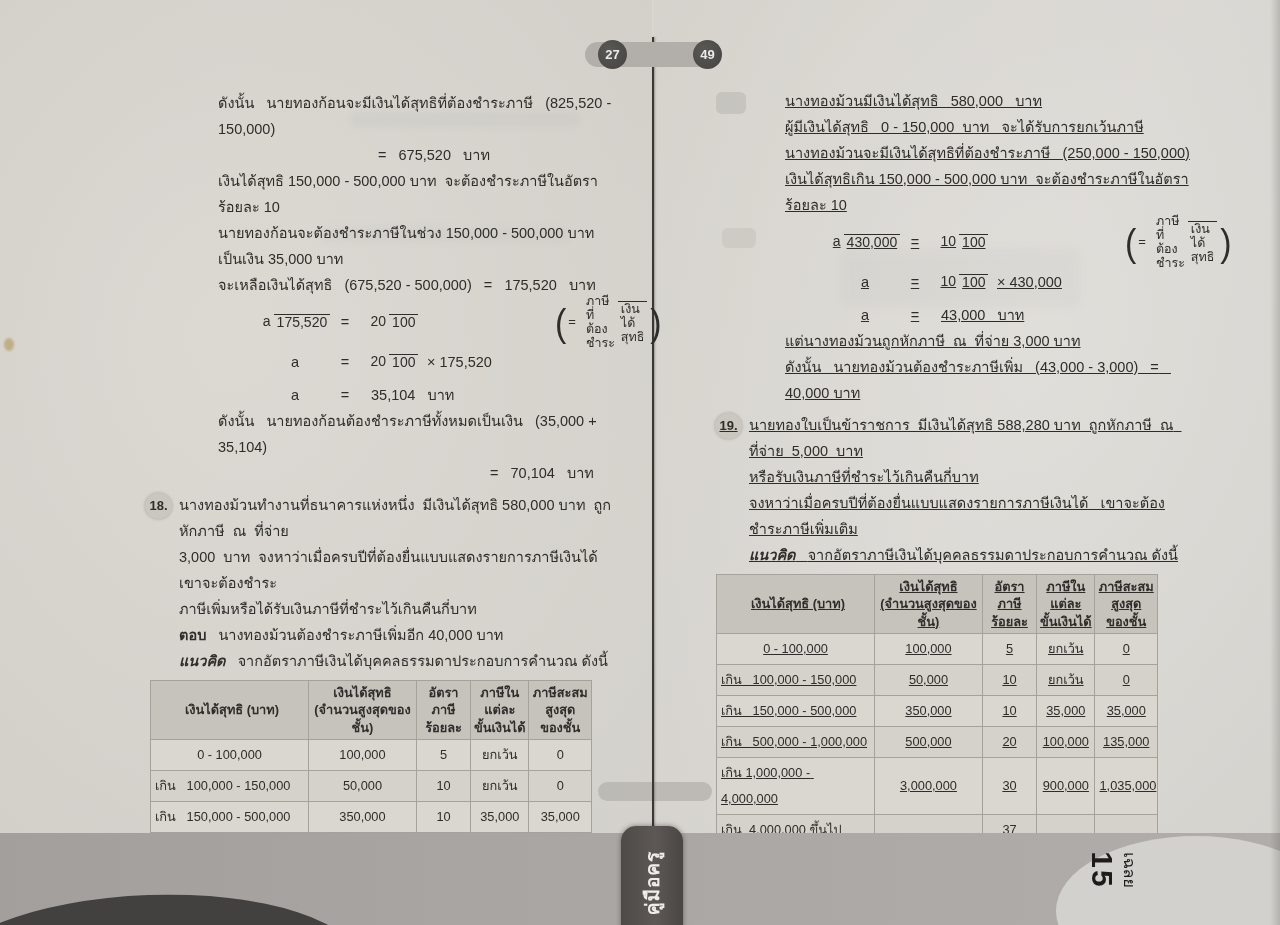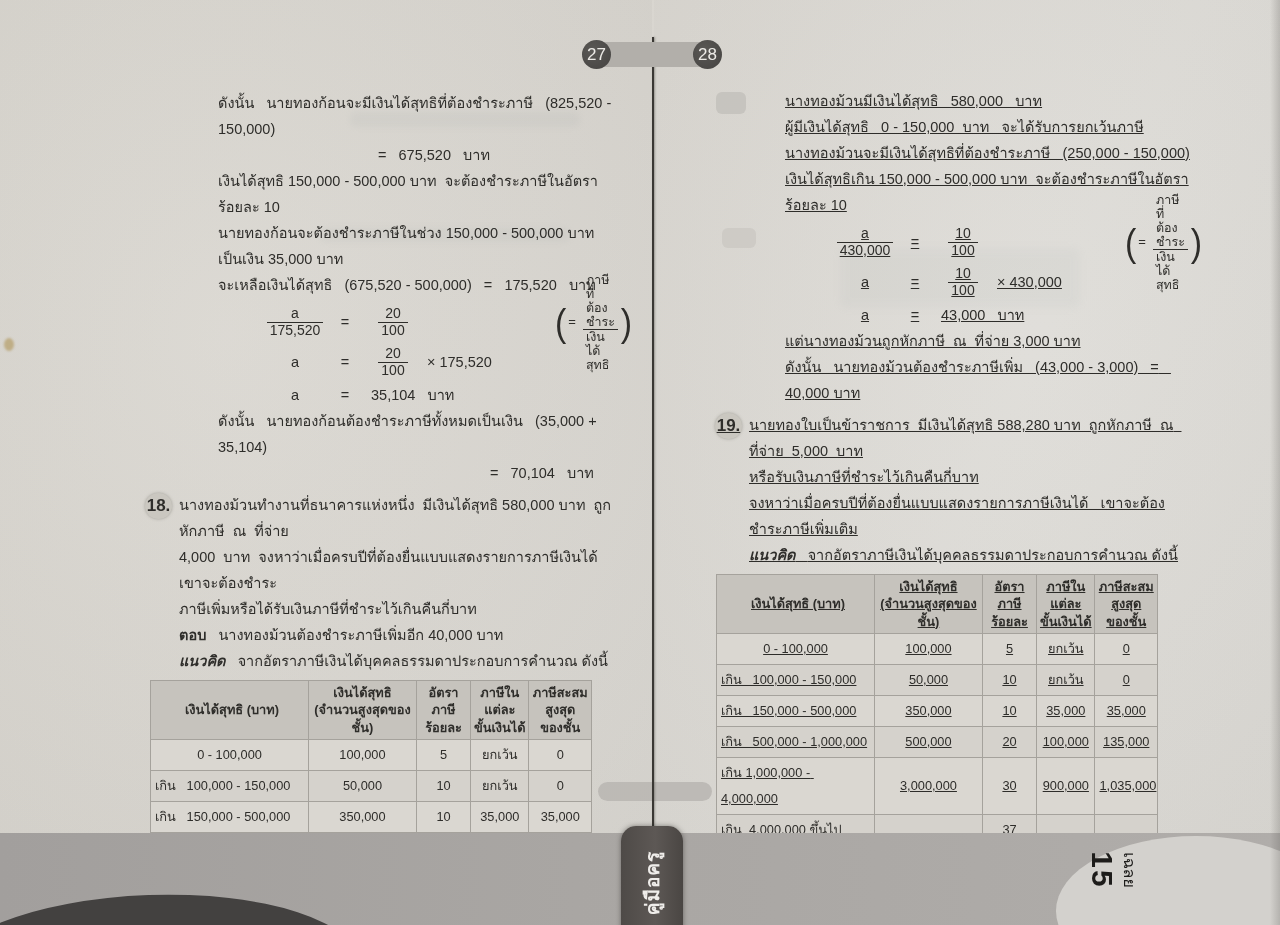--- a/index.html
+++ b/index.html
@@ -13,21 +13,21 @@
   .shade-left{position:absolute;left:0;top:0;width:652px;height:833px;
     background:radial-gradient(ellipse at 35% 40%, rgba(255,255,255,.10), rgba(120,118,112,.08));}
   .shade-right{position:absolute;left:654px;top:0;width:626px;height:833px;
     background:radial-gradient(ellipse at 60% 40%, rgba(255,255,255,.12), rgba(130,128,124,.06));}
   .edge-right{position:absolute;right:0;top:0;width:10px;height:925px;background:linear-gradient(90deg,rgba(0,0,0,0),rgba(90,88,84,.25));}
 
   .spine-line{position:absolute;left:652px;top:37px;width:2px;height:796px;background:#3a3834;box-shadow:1px 0 2px rgba(70,68,64,.45);}
 
   
   .pnbar{position:absolute;left:585px;top:42px;width:134px;height:25px;background:#b2afaa;border-radius:13px;}
-  .pn{position:absolute;top:-2px;width:29px;height:29px;border-radius:50%;background:radial-gradient(circle at 38% 35%,#5a5855,#454341);color:#eceae6;font-size:17px;font-weight:normal;display:flex;align-items:center;justify-content:center;}
+  .pn{position:absolute;top:-2px;width:29px;height:29px;border-radius:50%;background:radial-gradient(circle at 38% 35%,#5a5855,#454341);color:#eceae6;font-size:13px;font-weight:bold;display:flex;align-items:center;justify-content:center;margin-left:16px;}
   .pn.l{left:-3px}.pn.r{right:-3px}
 
   
   .pg{position:absolute;width:475px;font-size:14.5px;line-height:26px;}
   .pg-l{left:145px;top:90px;}
   .pg-r{left:715px;top:88px;text-decoration:underline;}
   .ln{margin:0;white-space:pre-wrap;}
   .ind1{margin-left:73px;}
   .ind1r{margin-left:70px;}
   .res-l2{margin-left:233px;}
@@ -35,31 +35,31 @@
   .res-r4{margin-left:275px;}
 
   
   .eq{margin:4px 0 0 120px;position:relative;}
   .eq-row{display:flex;align-items:center;height:40px;position:relative;}
   .eq-row.last{height:26px;}
   .eq-lhs{width:60px;text-align:center;display:flex;justify-content:center;}
   .eq-sign{width:40px;text-align:center;}
   .eq-rhs{width:56px;display:flex;justify-content:center;}
   .eq-tail{margin-left:6px;white-space:pre;}
-  .frac{display:inline-flex;flex-direction:column;align-items:center;font-size:14px;line-height:1.12;}
+  .frac{display:inline-flex;flex-direction:row;align-items:center;font-size:14px;line-height:1.12;}
   .frac .den{border-top:1.4px solid #2e2d2a;padding:0 3px;}
   .frac .num{padding:0 3px;}
   .note{position:absolute;left:290px;top:0;display:flex;align-items:center;height:40px;}
   .paren{font-size:34px;font-weight:300;line-height:1;transform:scaleY(1.15);color:#2e2d2a;}
   .note .frac{font-size:12.5px;margin:0 3px;}
   .note-eq{margin:0 4px 0 2px;font-size:13px;}
 
   
   .prob{display:flex;margin-top:6px;}
-  .qnum{flex:0 0 27px;width:27px;height:26px;border-radius:50%;background:#cac7c0;box-shadow:0 0 3px rgba(110,108,100,.5);display:flex;align-items:center;justify-content:center;font-weight:bold;font-size:17px;margin-top:1px;}
+  .qnum{flex:0 0 27px;width:27px;height:26px;border-radius:50%;background:#cac7c0;box-shadow:0 0 3px rgba(110,108,100,.5);display:flex;align-items:center;justify-content:center;font-weight:bold;font-size:13px;margin-top:1px;}
   .ptext{margin-left:7px;width:440px;}
   .lbl{font-weight:bold;}
   .lbl-i{font-weight:bold;font-style:italic;}
 
   
   .taxtable{border-collapse:collapse;table-layout:fixed;width:442px;font-size:12.8px;margin-top:6px;background:#d5d2cc;border:1.5px solid #9e9a94;}
   .taxtable th{background:#c6c3bd;font-weight:bold;white-space:pre-line;border:1px solid #a5a29c;padding:3px 2px;height:40px;vertical-align:middle;text-align:center;line-height:1.35;}
   .taxtable td{border:1px solid #a5a29c;padding:2px 4px;text-align:center;height:20px;}
   .taxtable td.c-range{text-align:left;white-space:pre-wrap;}
   .taxtable td.c-center{text-align:center;padding-left:4px;}
@@ -106,21 +106,21 @@
   <div class="ghost g-smear3"></div>
   <div class="ghost g-sq1"></div>
   <div class="ghost g-sq2"></div>
   <div class="ghost g-pill"></div>
   <div class="ghost g-spot"></div>
 
   <div class="spine-line"></div>
 
   <div class="pnbar">
     <span class="pn l">27</span>
-    <span class="pn r">28</span>
+    <span class="pn r">49</span>
   </div>
 
   <section class="pg pg-l">
     <p class="ln ind1">ดังนั้น   นายทองก้อนจะมีเงินได้สุทธิที่ต้องชำระภาษี   (825,520 - 150,000)</p>
     <p class="ln res-l2">=   675,520   บาท</p>
     <p class="ln ind1">เงินได้สุทธิ 150,000 - 500,000 บาท  จะต้องชำระภาษีในอัตราร้อยละ 10</p>
     <p class="ln ind1">นายทองก้อนจะต้องชำระภาษีในช่วง 150,000 - 500,000 บาท</p>
     <p class="ln ind1">เป็นเงิน 35,000 บาท</p>
     <p class="ln ind1">จะเหลือเงินได้สุทธิ   (675,520 - 500,000)   =   175,520   บาท</p>
 
@@ -167,21 +167,21 @@
       </div>
     </div>
 
     <p class="ln ind1">ดังนั้น   นายทองก้อนต้องชำระภาษีทั้งหมดเป็นเงิน   (35,000 + 35,104)</p>
     <p class="ln res-l9">=   70,104   บาท</p>
 
     <div class="prob">
       <span class="qnum">18.</span>
       <div class="ptext">
         <p class="ln">นางทองม้วนทำงานที่ธนาคารแห่งหนึ่ง  มีเงินได้สุทธิ 580,000 บาท  ถูกหักภาษี  ณ  ที่จ่าย</p>
-        <p class="ln">4,000  บาท  จงหาว่าเมื่อครบปีที่ต้องยื่นแบบแสดงรายการภาษีเงินได้  เขาจะต้องชำระ</p>
+        <p class="ln">3,000  บาท  จงหาว่าเมื่อครบปีที่ต้องยื่นแบบแสดงรายการภาษีเงินได้  เขาจะต้องชำระ</p>
         <p class="ln">ภาษีเพิ่มหรือได้รับเงินภาษีที่ชำระไว้เกินคืนกี่บาท</p>
         <p class="ln"><span class="lbl">ตอบ</span>&nbsp;&nbsp;&nbsp;<span>นางทองม้วนต้องชำระภาษีเพิ่มอีก 40,000 บาท</span></p>
         <p class="ln"><span class="lbl-i">แนวคิด</span>&nbsp;&nbsp;&nbsp;<span>จากอัตราภาษีเงินได้บุคคลธรรมดาประกอบการคำนวณ ดังนี้</span></p>
       </div>
     </div>
 
     <table class="taxtable tbl-l">
       <thead>
           <tr>
             <th>เงินได้สุทธิ (บาท)</th>

